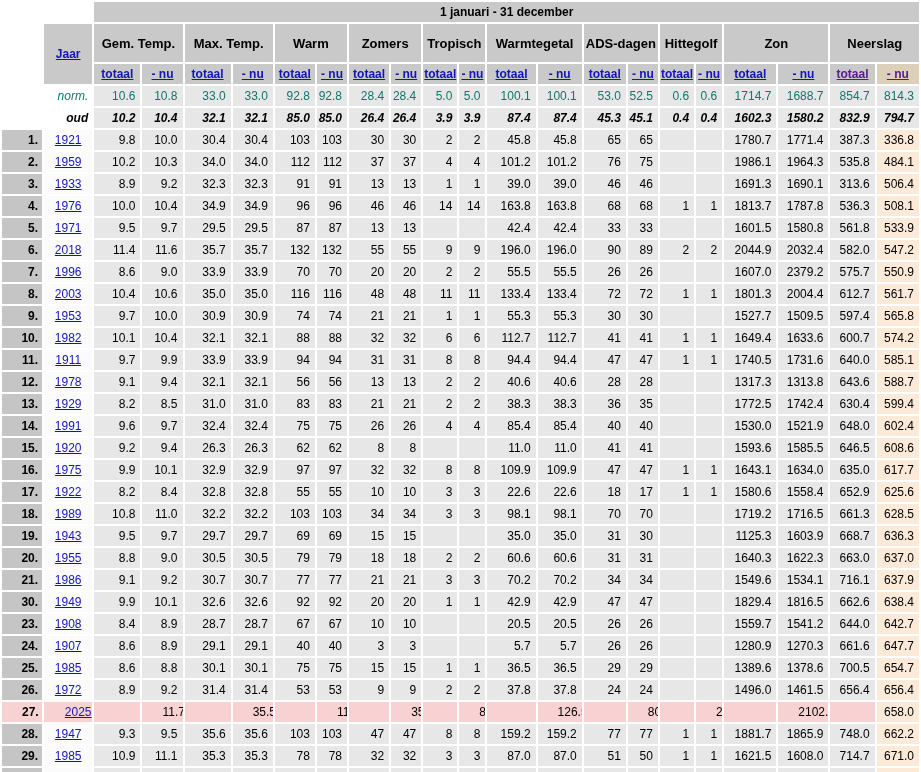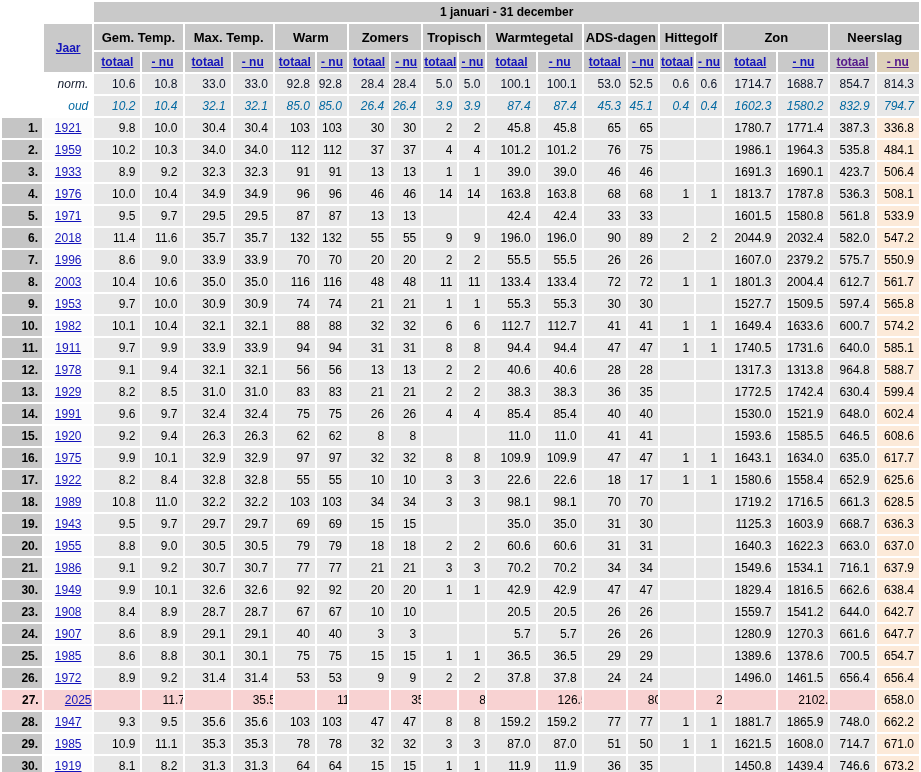--- a/index.html
+++ b/index.html
@@ -3,32 +3,32 @@
 <meta charset="utf-8">
 <style>
   html,body{margin:0;padding:0;}
   body{
     width:921px;height:772px;overflow:hidden;background:#fff;
     font-family:"Liberation Sans", sans-serif;font-size:12px;color:#000;
   }
   table{border-collapse:separate;border-spacing:2px;table-layout:fixed;width:921px;border-radius:15px;}
   td{height:20px;padding:0;white-space:nowrap;overflow:hidden;vertical-align:middle;}
   .tl{background:#c9c9c9;text-align:center;font-weight:bold;height:13px;}
-  .g{background:#c9c9c9;text-align:center;font-weight:bold;font-size:13px;height:26px;}
+  .g{background:#c9c9c9;text-align:center;font-weight:bold;font-size:13px;height:38px;}
   .s{background:#c9c9c9;text-align:center;font-weight:bold;}
   .s.tan{background:#ddd0ba;}
   .blank{background:transparent;}
   .rank{background:#c5c5c5;text-align:right;padding-right:4px;font-weight:bold;}
   .year{background:#fbfbfb;text-align:center;}
   .num{background:#e7e7e7;text-align:right;padding-right:5px;}
   .peach{background:#fcead9;}
   .hl{background:#f8d2d2 !important;padding-left:20px;}
   .lab{background:transparent;text-align:right;padding-right:4px;font-style:italic;}
-  tr.norm td{color:#0f172a;}
-  tr.oud td{font-style:italic;color:#0369a1;}
+  tr.norm td{color:#0f766e;}
+  tr.oud td{font-style:italic;color:#000000;font-weight:bold;}
   a{color:#1414bb;text-decoration:underline;cursor:pointer;}
   a.hdr{font-weight:bold;}
   a.vis{color:#551a8b;}
 </style>
 </head>
 <body>
 
 <table id="tbl">
   <colgroup>
     <col style="width:40px">
@@ -205,21 +205,21 @@
         <td class="num">1</td>
         <td class="num">1</td>
         <td class="num">39.0</td>
         <td class="num">39.0</td>
         <td class="num">46</td>
         <td class="num">46</td>
         <td class="num"></td>
         <td class="num"></td>
         <td class="num">1691.3</td>
         <td class="num">1690.1</td>
-        <td class="num">423.7</td>
+        <td class="num">313.6</td>
         <td class="num peach">506.4</td>
       </tr>
       <tr>
         <td class="rank">4.</td>
         <td class="year"><a>1976</a></td>
         <td class="num">10.0</td>
         <td class="num">10.4</td>
         <td class="num">34.9</td>
         <td class="num">34.9</td>
         <td class="num">96</td>
@@ -421,21 +421,21 @@
         <td class="num">2</td>
         <td class="num">2</td>
         <td class="num">40.6</td>
         <td class="num">40.6</td>
         <td class="num">28</td>
         <td class="num">28</td>
         <td class="num"></td>
         <td class="num"></td>
         <td class="num">1317.3</td>
         <td class="num">1313.8</td>
-        <td class="num">964.8</td>
+        <td class="num">643.6</td>
         <td class="num peach">588.7</td>
       </tr>
       <tr>
         <td class="rank">13.</td>
         <td class="year"><a>1929</a></td>
         <td class="num">8.2</td>
         <td class="num">8.5</td>
         <td class="num">31.0</td>
         <td class="num">31.0</td>
         <td class="num">83</td>

